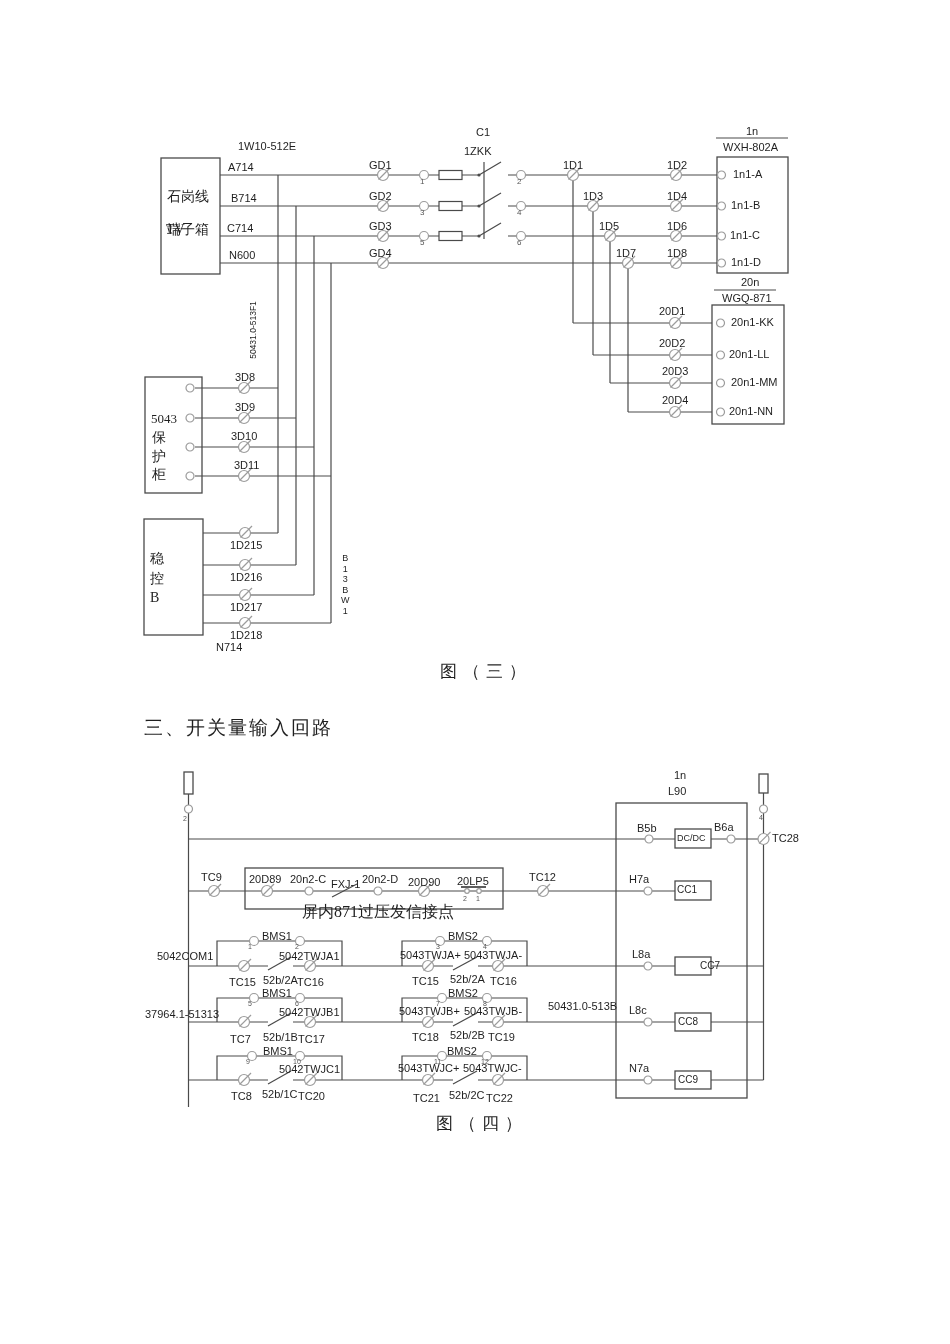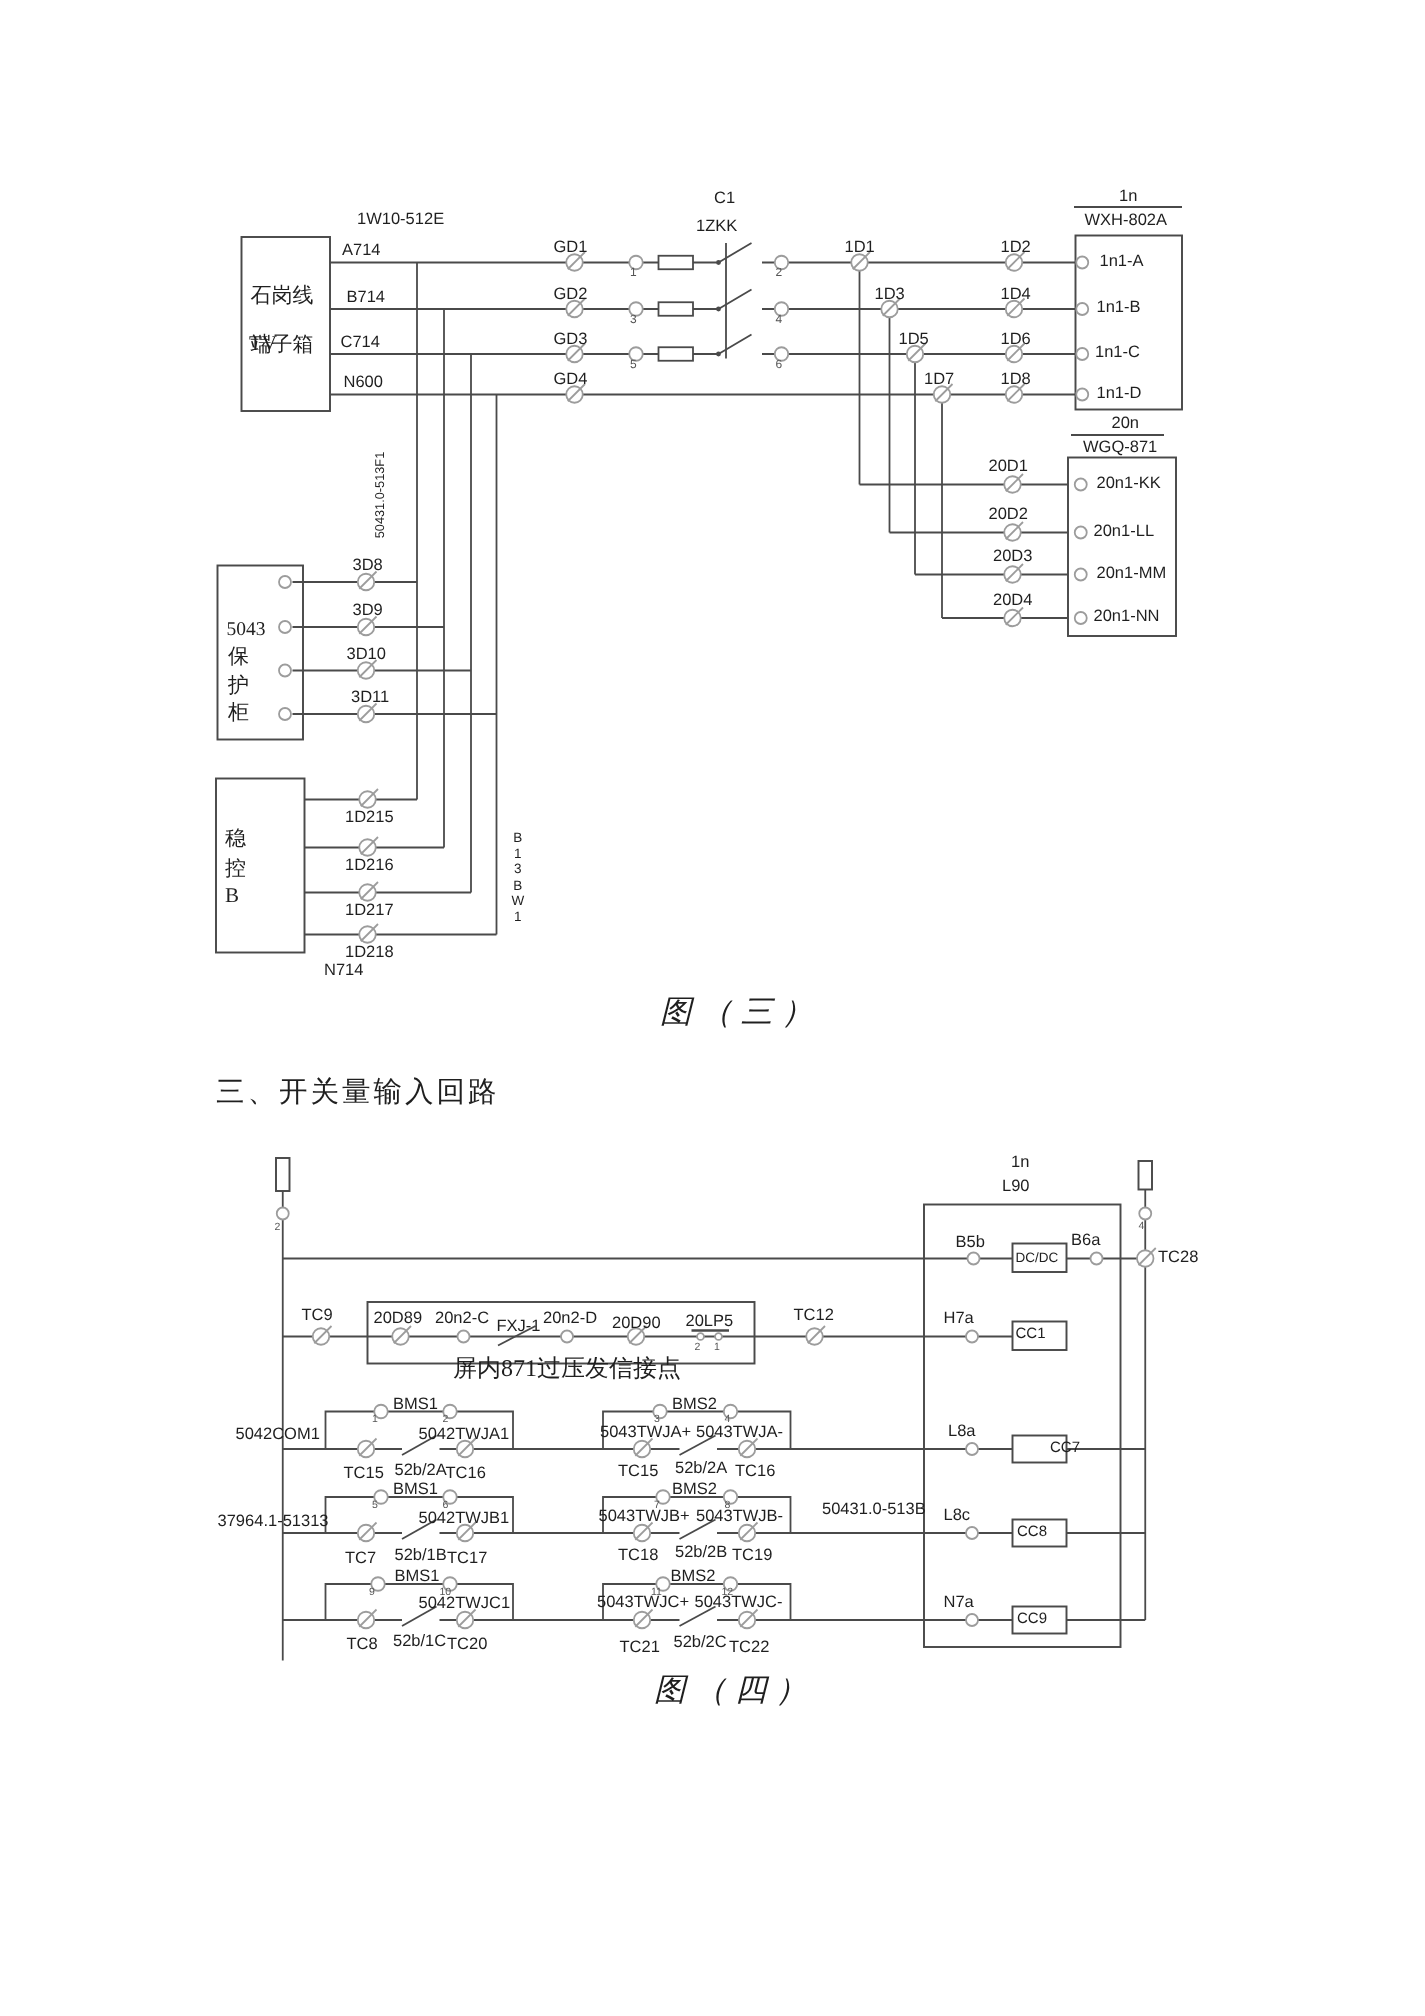--- a/index.html
+++ b/index.html
@@ -6,21 +6,21 @@
   #stage{position:relative;width:950px;height:1344px;background:#fff;overflow:hidden;
          font-family:"Liberation Sans",sans-serif;color:#1f1f1f;}
   #stage svg{position:absolute;left:0;top:0;}
   .lb{position:absolute;font:11px "Liberation Sans",sans-serif;color:#1f1f1f;white-space:nowrap;}
   .s8{font-size:8px;color:#555;}
   .s7{font-size:7px;color:#555;}
   .s10{font-size:10px;}
   .serif{font-family:"Liberation Serif","DejaVu Serif",serif;}
   .c14{font-size:14px;}
   .c13{font-size:13px;}
-  .cap{font-size:21px;letter-spacing:6px;font-style:italic;}
+  .cap{font-size:17px;letter-spacing:6px;}
   .sect{font-size:19px;letter-spacing:2px;}
   .t23{font-size:23px;letter-spacing:2px;}
   .vstack{line-height:10.5px;font-size:9px;white-space:pre-line;text-align:center;}
   .vrot{transform:translate(-50%,-50%) rotate(-90deg);font-size:8.5px;}
   .w{stroke:#4a4a4a;stroke-width:1.2;fill:none;}
   .bx{stroke:#4a4a4a;stroke-width:1.3;fill:none;}
   .bw{stroke:#4a4a4a;stroke-width:1.3;fill:#fff;}
   .tc{stroke:#9c9c9c;stroke-width:1.2;fill:#fff;}
   .fz{stroke:#4a4a4a;stroke-width:1.2;fill:#fff;}
   .bar{stroke:#4a4a4a;stroke-width:1.8;fill:none;}

